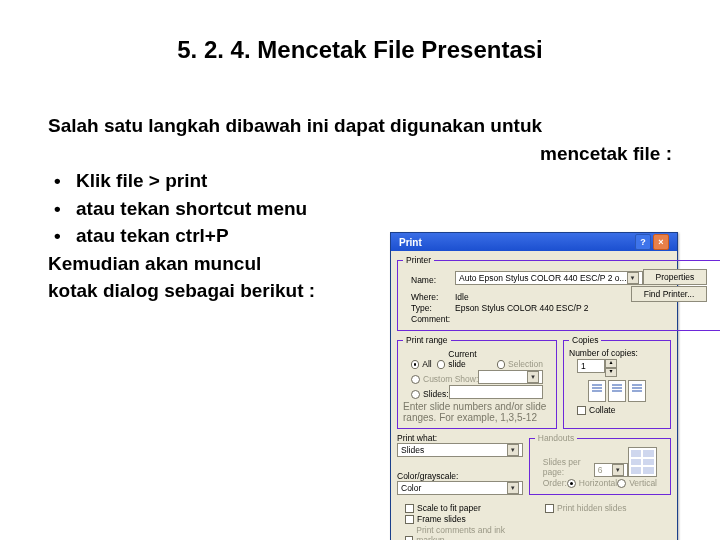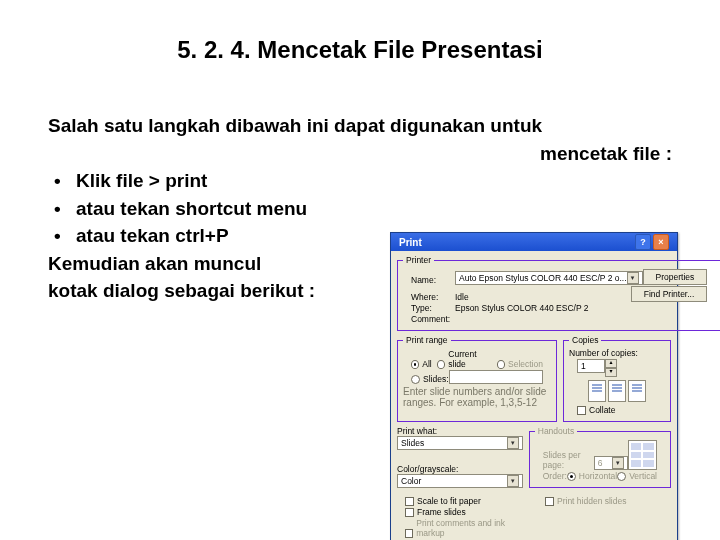--- a/index.html
+++ b/index.html
@@ -231,20 +231,27 @@
             <span class="rdo sel"></span>
             <span>All</span>
             <span style="width:6px"></span>
             <span class="rdo"></span>
             <span>Current slide</span>
             <span style="width:6px"></span>
             <span class="rdo disabled"></span>
             <span class="disabled">Selection</span>
           </div>
           <div class="row">
+            <span class="rdo disabled"></span>
+            <span class="disabled">Custom Show:</span>
+            <div class="combo disabled" style="flex:1">
+                <span class="arrow">▾</span>
+              </div>
+          </div>
+          <div class="row">
             <span class="rdo"></span>
             <span>Slides:</span>
             <div class="txt" style="flex:1"></div>
           </div>
           <div class="note">Enter slide numbers and/or slide ranges. For example, 1,3,5-12</div>
         </fieldset>
 
         <fieldset class="grp" style="flex:0 0 96px">
           <legend>Copies</legend>
           <div>Number of copies:</div>

